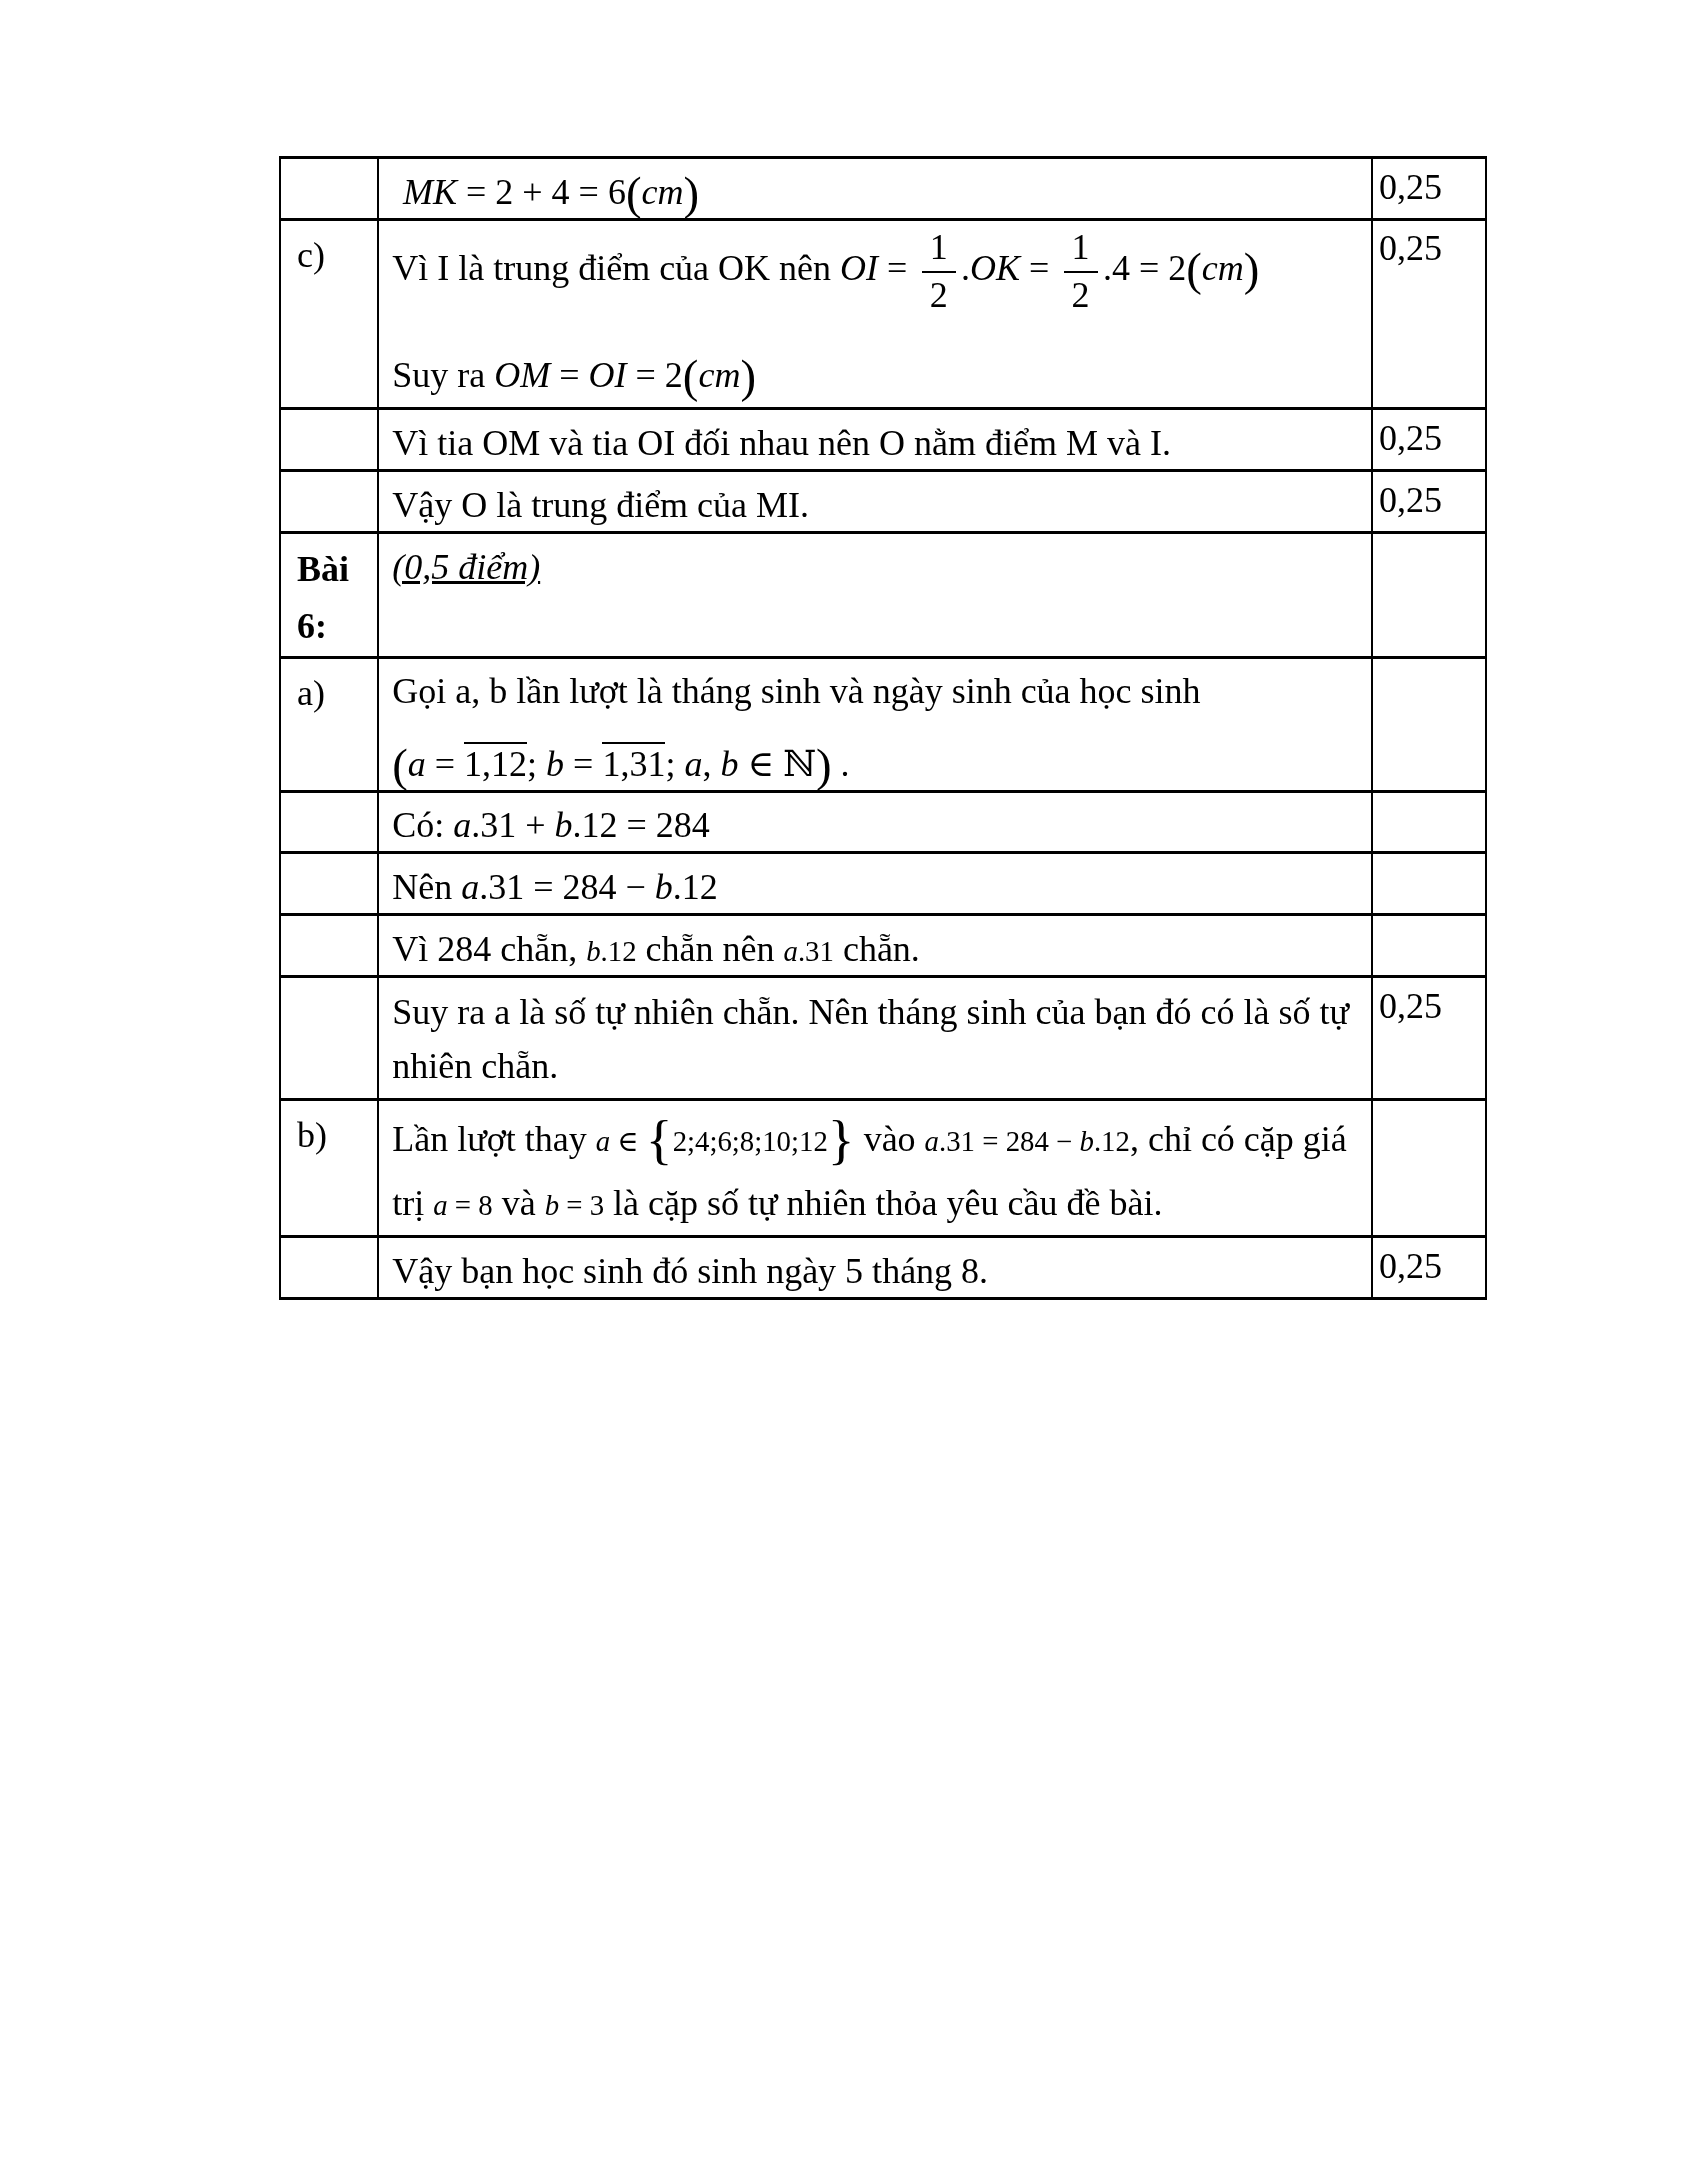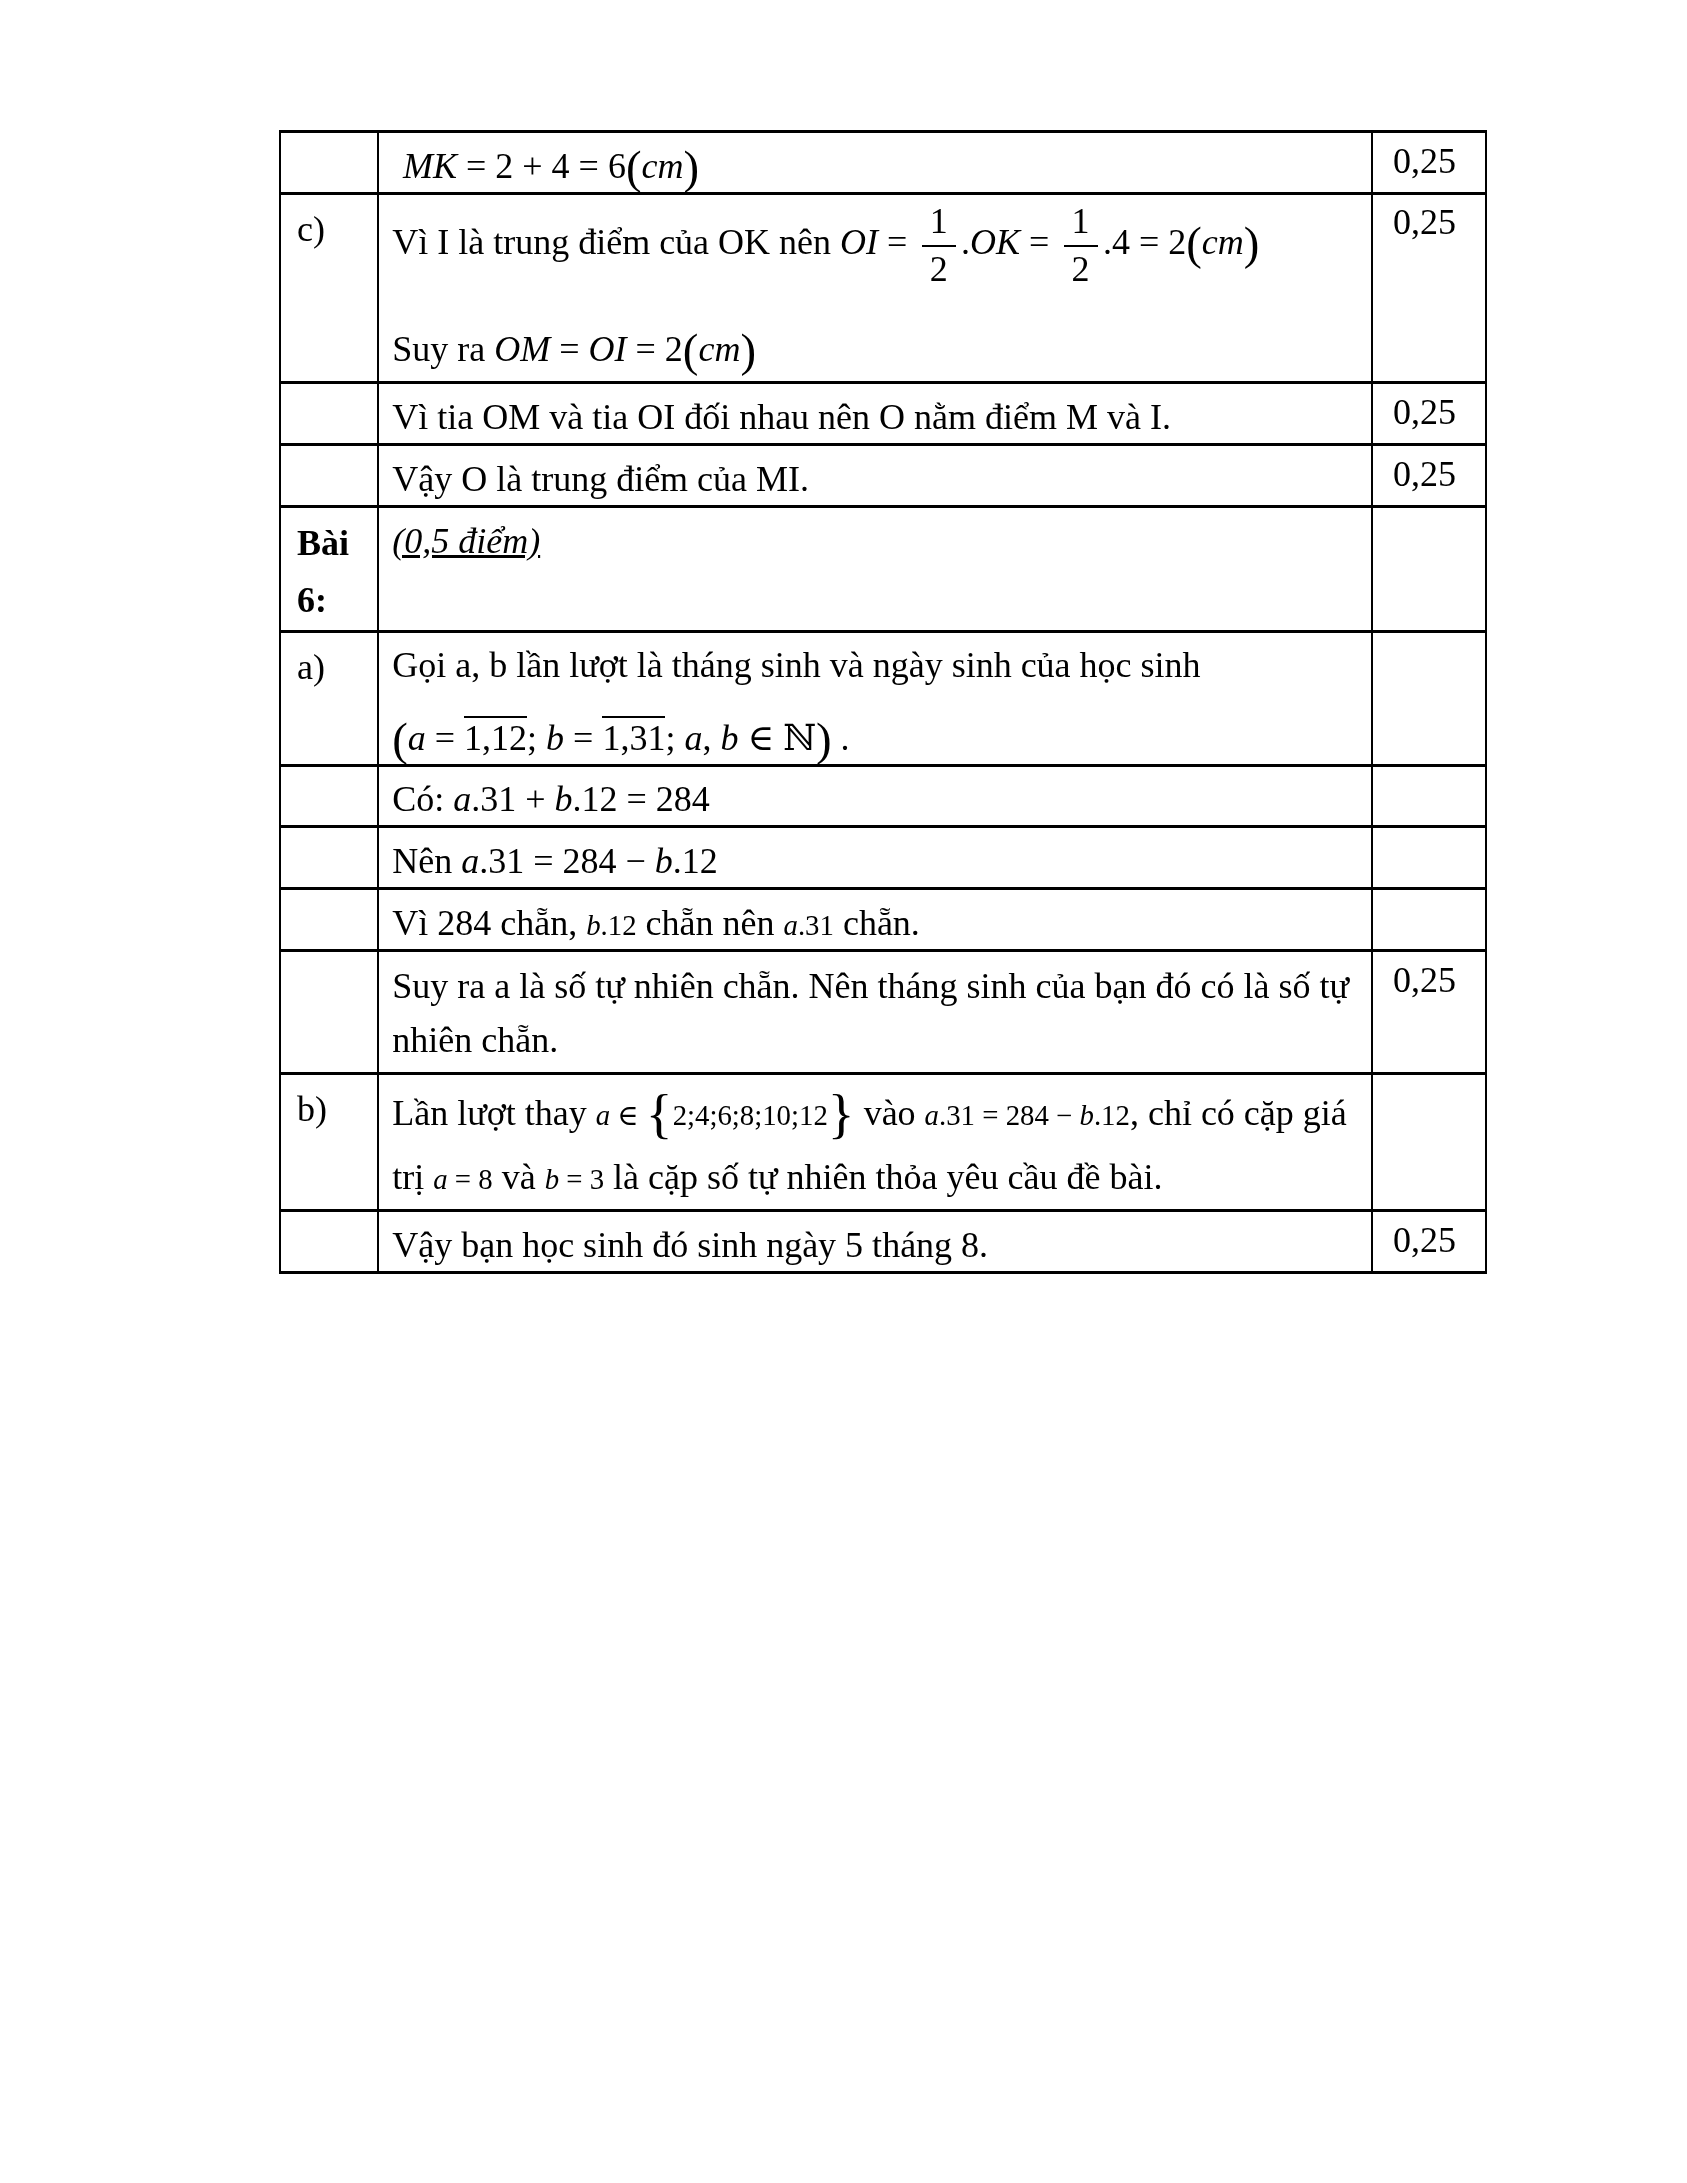--- a/index.html
+++ b/index.html
@@ -12,41 +12,41 @@
     width: 1687px;
     height: 2183px;
     overflow: hidden;
     font-family: "Liberation Serif", "DejaVu Serif", serif;
     font-size: 36px;
     color: #000000;
   }
   table.answer-table {
     position: absolute;
     left: 279px;
-    top: 130px;
+    top: 156px;
     border-collapse: collapse;
     table-layout: fixed;
     width: 1206px;
   }
   col.c-label  { width: 98px; }
   col.c-body   { width: 994px; }
   col.c-points { width: 114px; }
 
   td {
     border: 2px solid #000;
     border-top-width: 3.3px;
     border-bottom-width: 3.3px;
     vertical-align: top;
     padding: 6.6px 0 0 0;
     box-sizing: content-box;
   }
   td.label-cell  { padding-left: 16px; line-height: 1.6; }
   td.label-cell.bold { font-weight: bold; }
   td.content-cell { padding-left: 13.2px; padding-right: 16px; line-height: 1.45; }
-  td.points-cell  { padding-left: 20px; }
+  td.points-cell  { padding-left: 6px; }
 
   .content-cell p { margin: 0; }
   .content-cell p + p { margin-top: 29px; }
 
   
   tr:nth-child(1)  td { height: 42px; }
   tr:nth-child(2)  td { height: 180px; }
   tr:nth-child(3)  td { height: 43px; }
   tr:nth-child(4)  td { height: 45px; }
   tr:nth-child(5)  td { height: 91px; }

